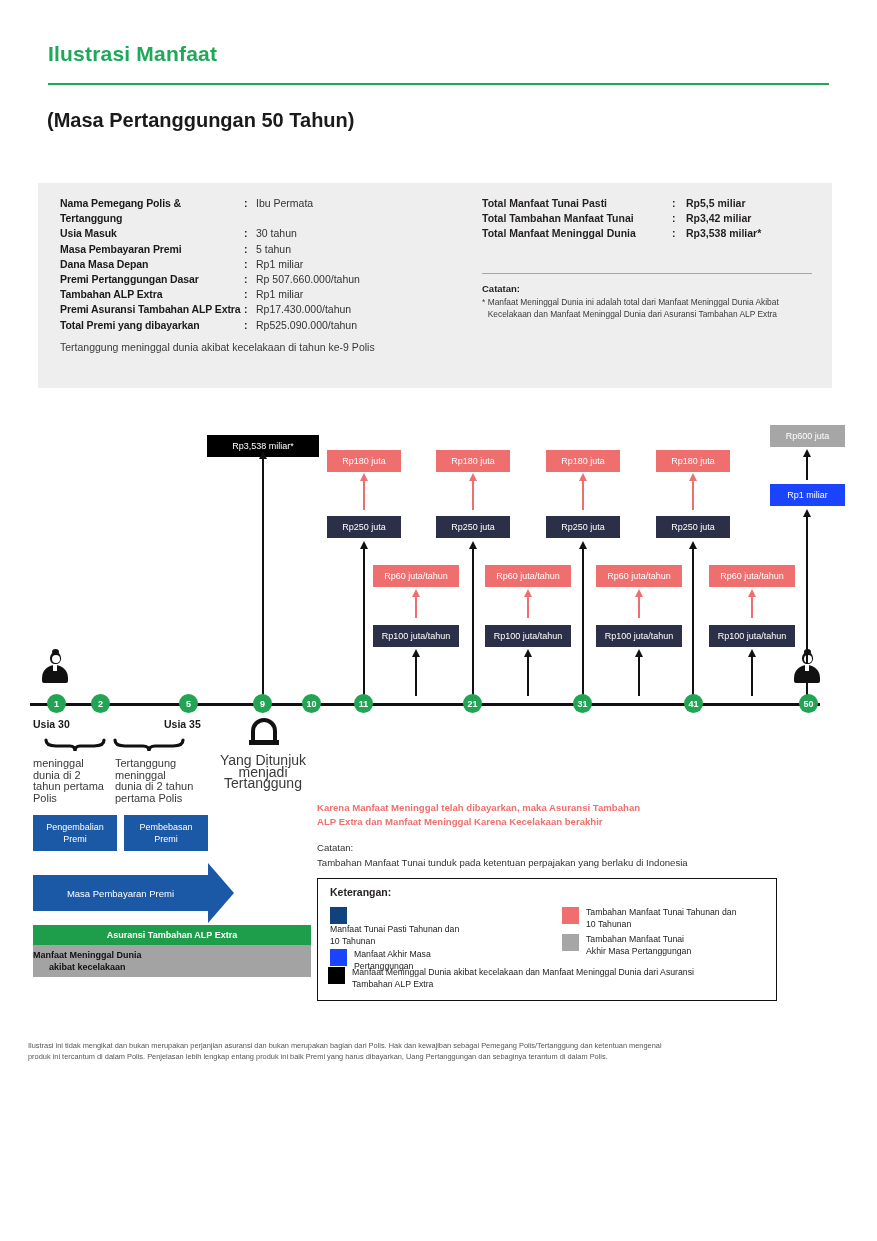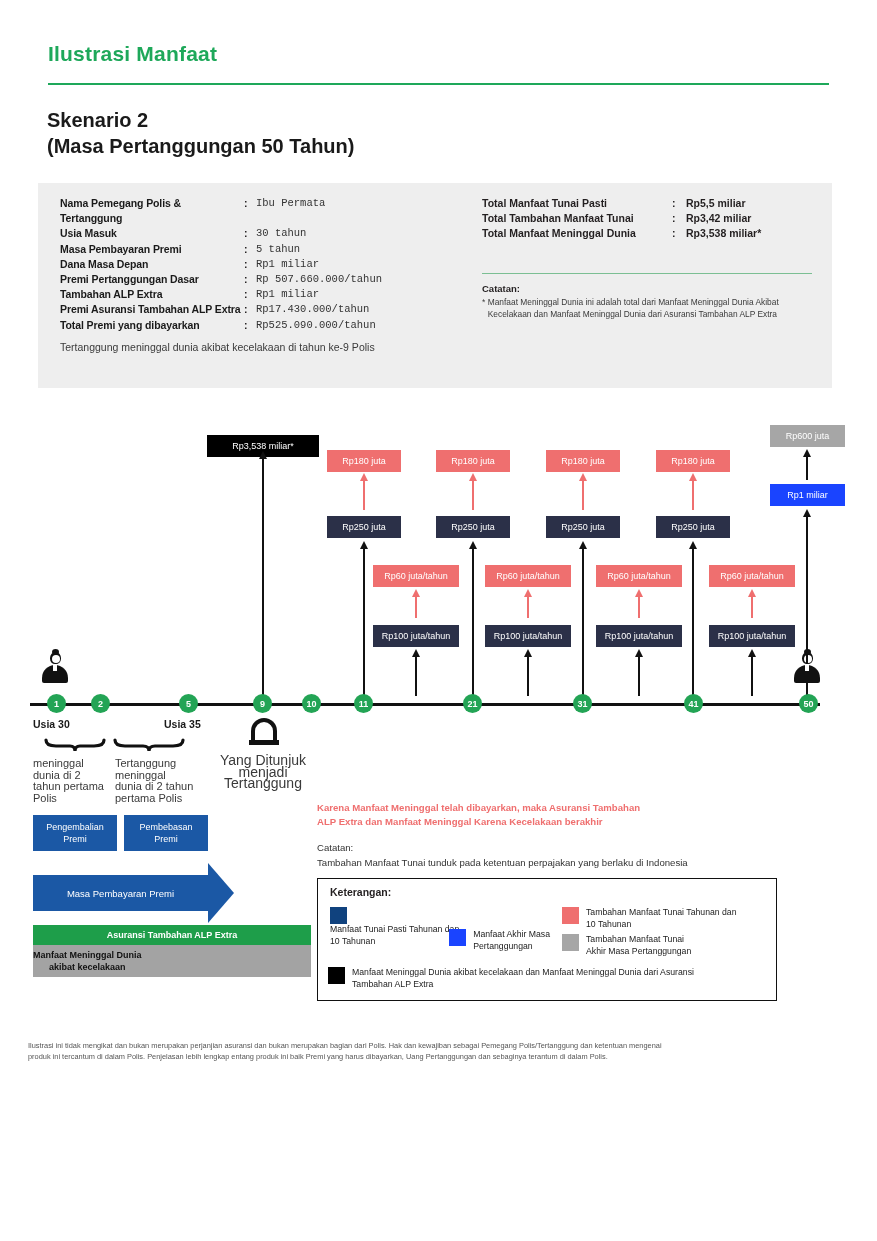--- a/index.html
+++ b/index.html
@@ -28,21 +28,21 @@
 
   
   #info-panel {
     position:absolute; left:38px; top:183px; width:794px; height:205px;
     background:#eeeeee;
   }
   .info-left { position:absolute; left:22px; top:13px; width:400px; }
   .info-row { display:flex; font-size:10.5px; line-height:15.2px; }
   .info-row .lbl { width:184px; font-weight:bold; color:#1a1a1a; letter-spacing:-.1px;}
   .info-row .colon { width:12px; font-weight:bold; }
-  .info-row .val { color:#333;font-family:Liberation Mono, monospace; }
+  .info-row .val { color:#333; }
   .info-row.blank .lbl { font-weight:bold; }
   #accident-note {
     position:absolute; left:22px; top:158px; font-size:10.5px; color:#3a3a3a;
   }
 
   .info-right { position:absolute; left:444px; top:13px; width:330px; }
   .tot-row { display:flex; font-size:10.5px; line-height:15.2px; font-weight:bold; }
   .tot-row .lbl { width:190px; }
   .tot-row .colon { width:14px; }
   #tot-rule { position:absolute; left:444px; top:90px; width:330px; height:1px; background:#7bbf93; }
@@ -152,21 +152,20 @@
   }
 </style>
 </head>
 <body>
 
 <div class="page">
 
   <div id="title-main">Ilustrasi Manfaat</div>
   <div id="title-rule"></div>
   <div id="scenario-title">
-    <div>Skenario 2</div>
     <div>(Masa Pertanggungan 50 Tahun)</div>
   </div>
 
   <div id="info-panel">
     <div class="info-left">
       <div class="info-row">
           <span class="lbl">Nama Pemegang Polis &amp; Tertanggung</span>
           <span class="colon">:</span>
           <span class="val">Ibu Permata</span>
         </div>
@@ -379,21 +378,21 @@
     </div>
 
     <div class="lg-item" style="left:244px; top:28px; width:210px;">
       <div class="lg-sw" style="background:#ef6f6f;"></div>
       <div class="lg-tx">
         <div>Tambahan Manfaat Tunai Tahunan dan</div>
         <div>10 Tahunan</div>
       </div>
     </div>
 
-    <div class="lg-item" style="left:12px; top:50px; width:220px;justify-content:flex-end;">
+    <div class="lg-item" style="left:12px; top:70px; width:220px;">
       <div class="lg-sw" style="background:#1a44ff;"></div>
       <div class="lg-tx">
         <div>Manfaat Akhir Masa</div>
         <div>Pertanggungan</div>
       </div>
     </div>
 
     <div class="lg-item" style="left:244px; top:55px; width:210px;">
       <div class="lg-sw" style="background:#a6a6a6;"></div>
       <div class="lg-tx">

